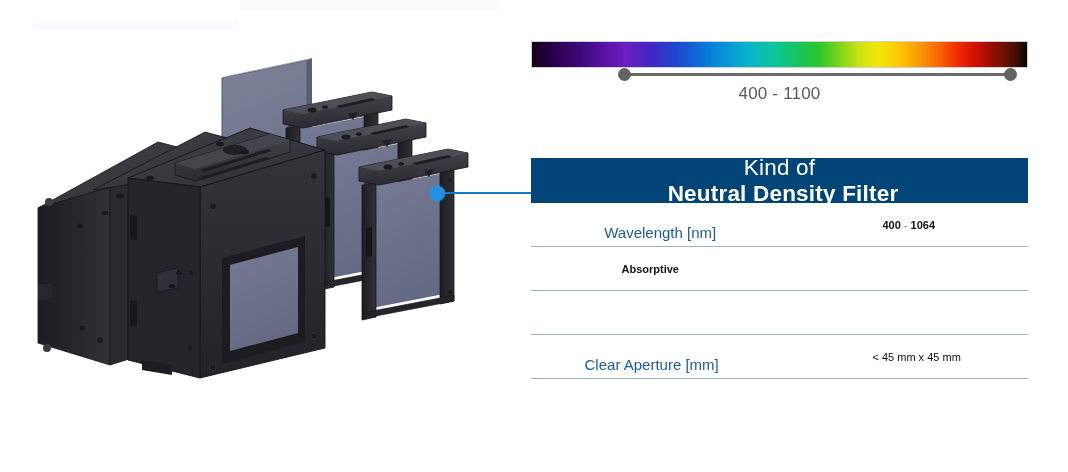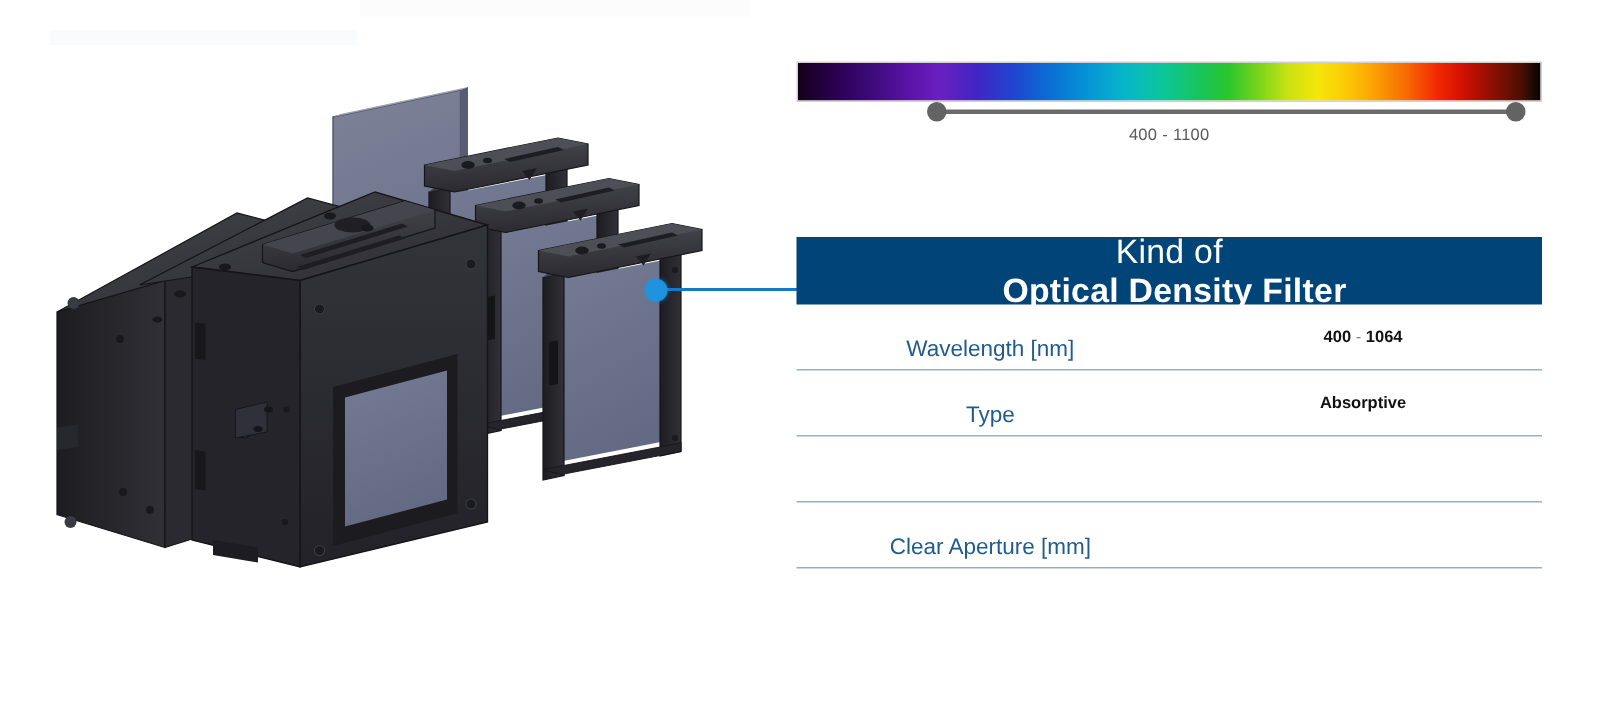--- a/index.html
+++ b/index.html
@@ -88,21 +88,21 @@
     background: #636363;
     top: 27px;
   }
   .slider-handle.left  { left: 87px; }
   .slider-handle.right { left: 473px; }
   .slider-label {
     position: absolute;
     left: 0; top: 43px;
     width: 497px;
     text-align: center;
-    font-size: 11px;
+    font-size: 17px;
     color: #5a5a5a;
     letter-spacing: 0.2px;
   }
 
   
   .callout-line {
     position: absolute;
     left: 442px; top: 192px;
     width: 90px; height: 2px;
     background: #1878c8;
@@ -324,40 +324,38 @@
     <div class="slider-label">400 - 1100</div>
   </div>
 
   <div class="callout-line"></div>
   <div class="callout-dot"></div>
 
   <div id="spec-table">
 
     <div class="spec-header">
       <span class="thin">Kind of</span>
-      <span class="thick">Optical Density Filter</span>
+      <span class="thick">Neutral Density Filter</span>
     </div>
 
     <div class="spec-row">
       <div class="spec-label">
         <span>Wavelength [nm]</span><sup></sup>
       </div>
       <div class="spec-value"><span class="b">400</span><span class="m"> - </span><span class="b">1064</span></div>
     </div>
 
     <div class="spec-row">
-      <div class="spec-label">
-        <span>Type</span><sup></sup>
-      </div>
       <div class="spec-value"><span class="b">Absorptive</span></div>
     </div>
 
     <div class="spec-row">
     </div>
 
     <div class="spec-row">
       <div class="spec-label">
         <span>Clear Aperture [mm]</span><sup></sup>
       </div>
+      <div class="spec-value"><span class="plain">&lt; 45 mm x 45 mm</span></div>
     </div>
 
   </div>
 </div>
 
 </body></html>

